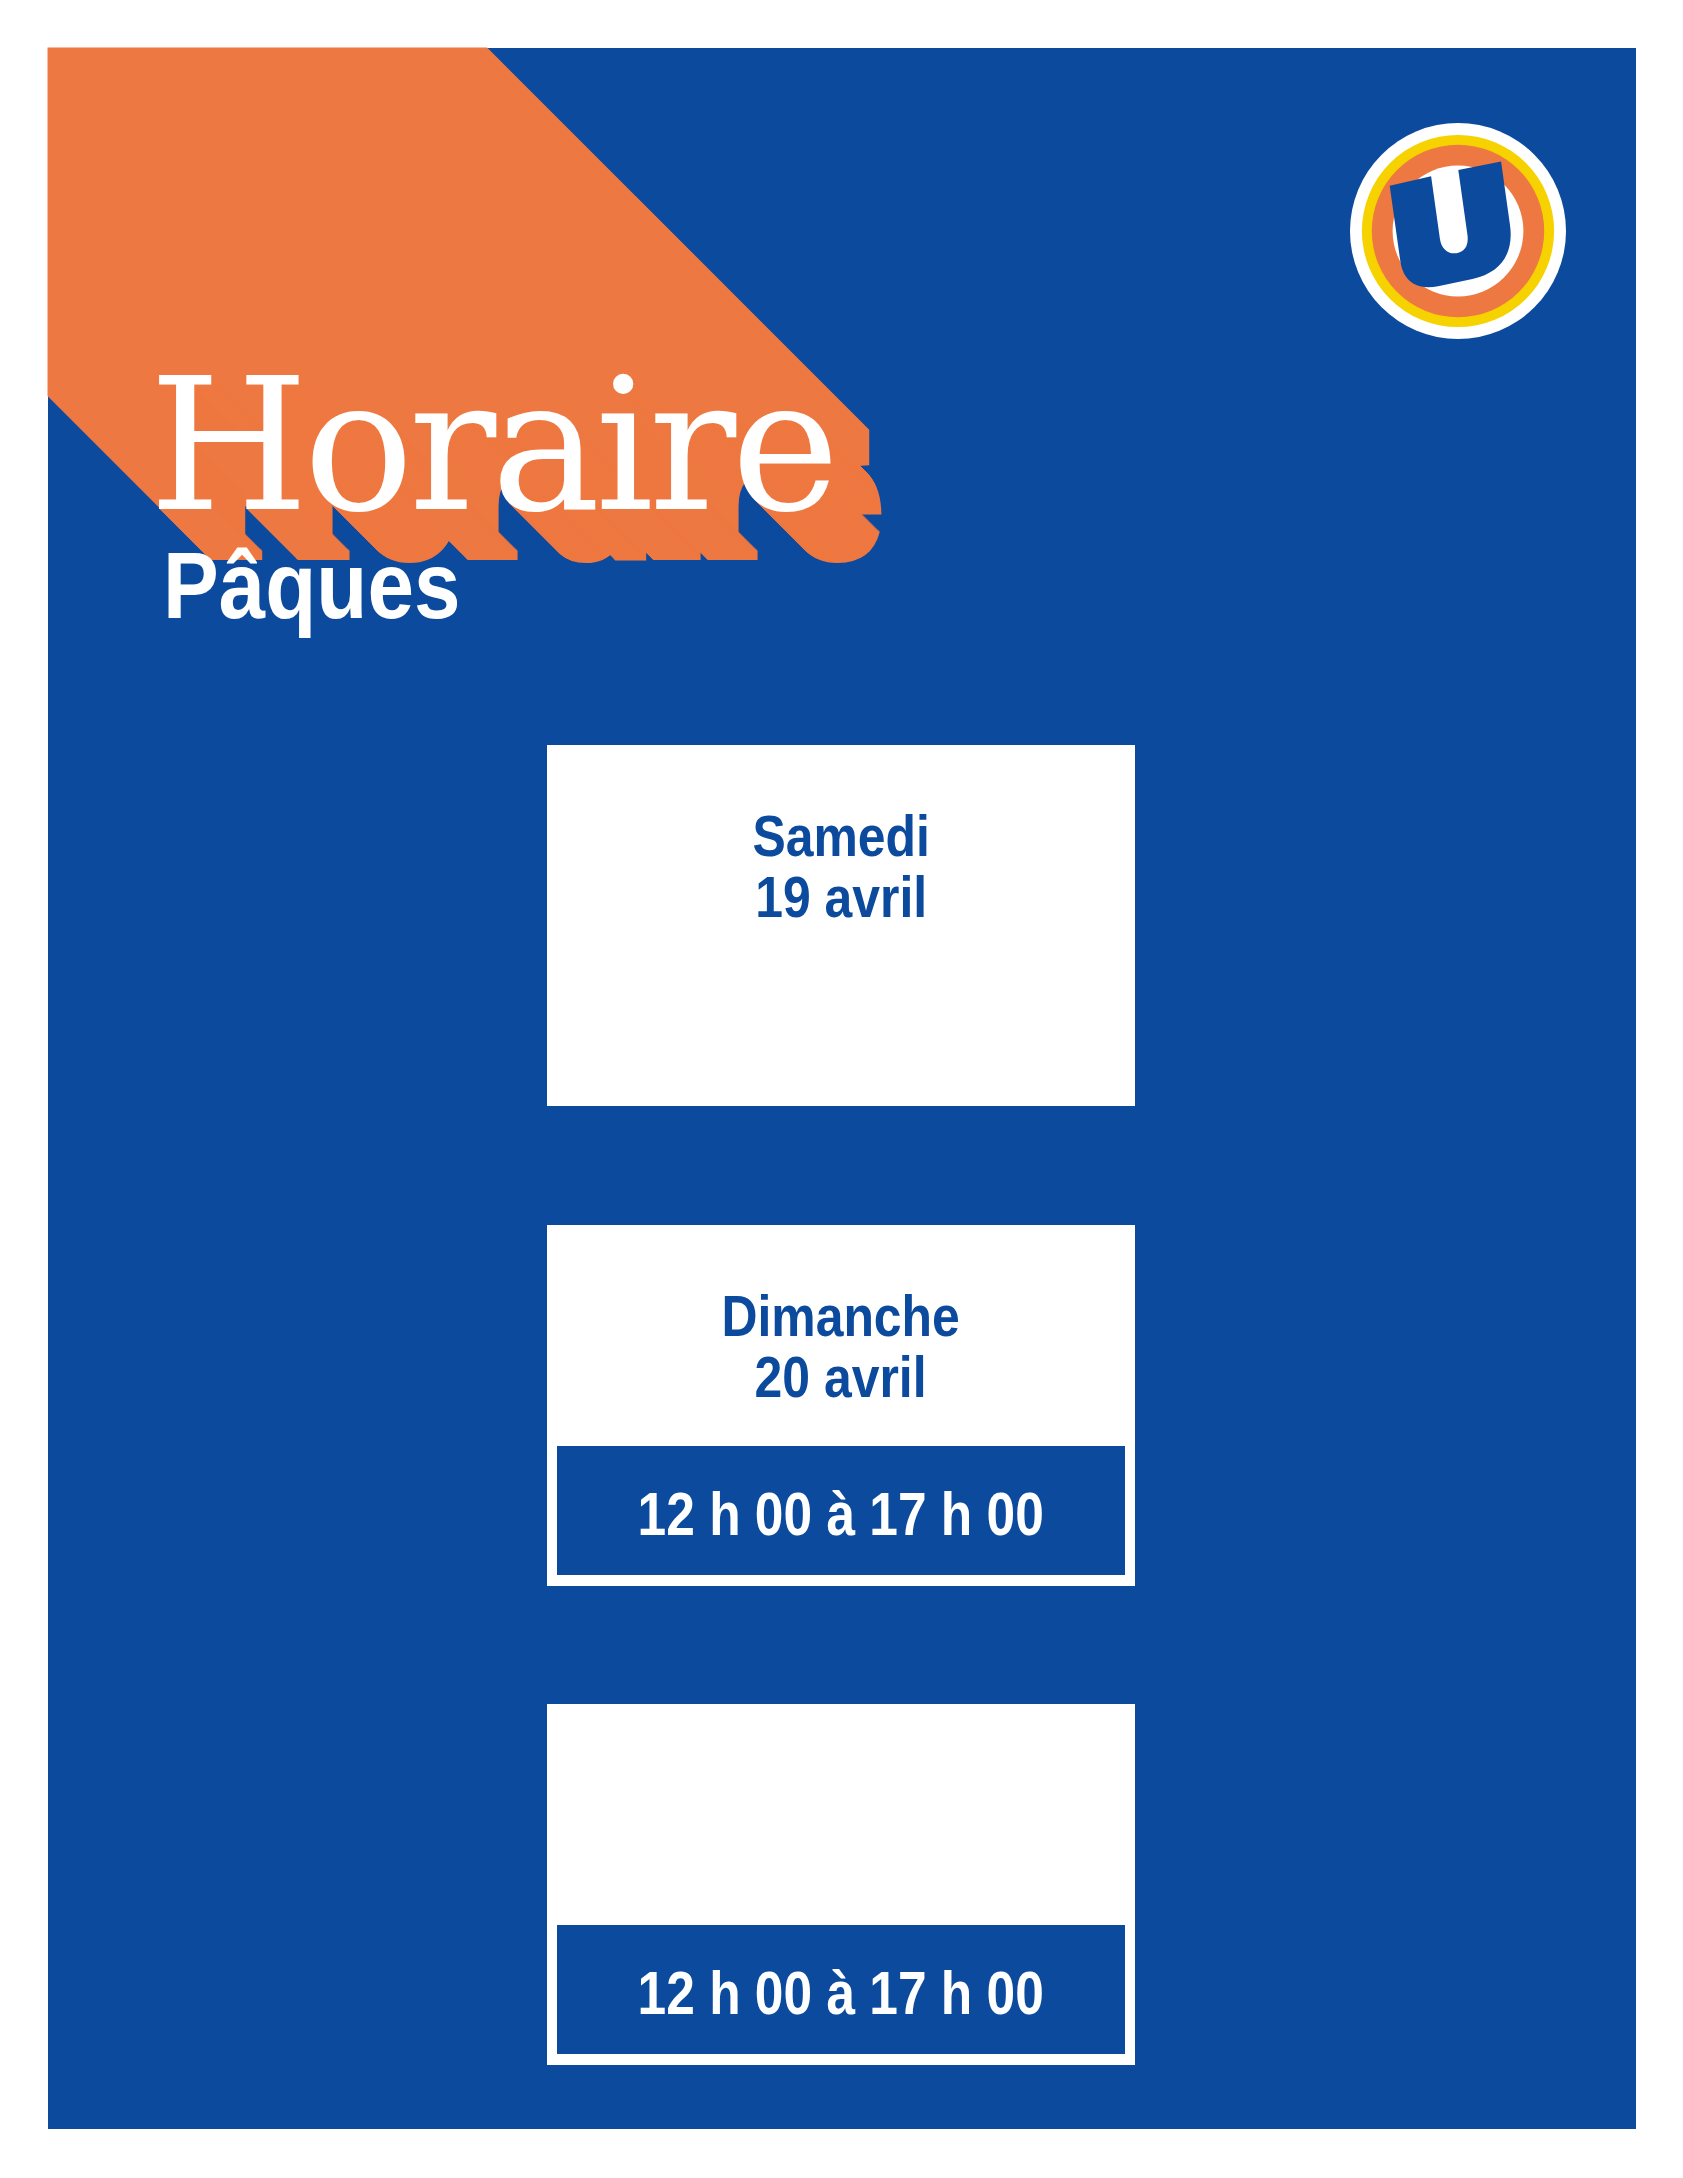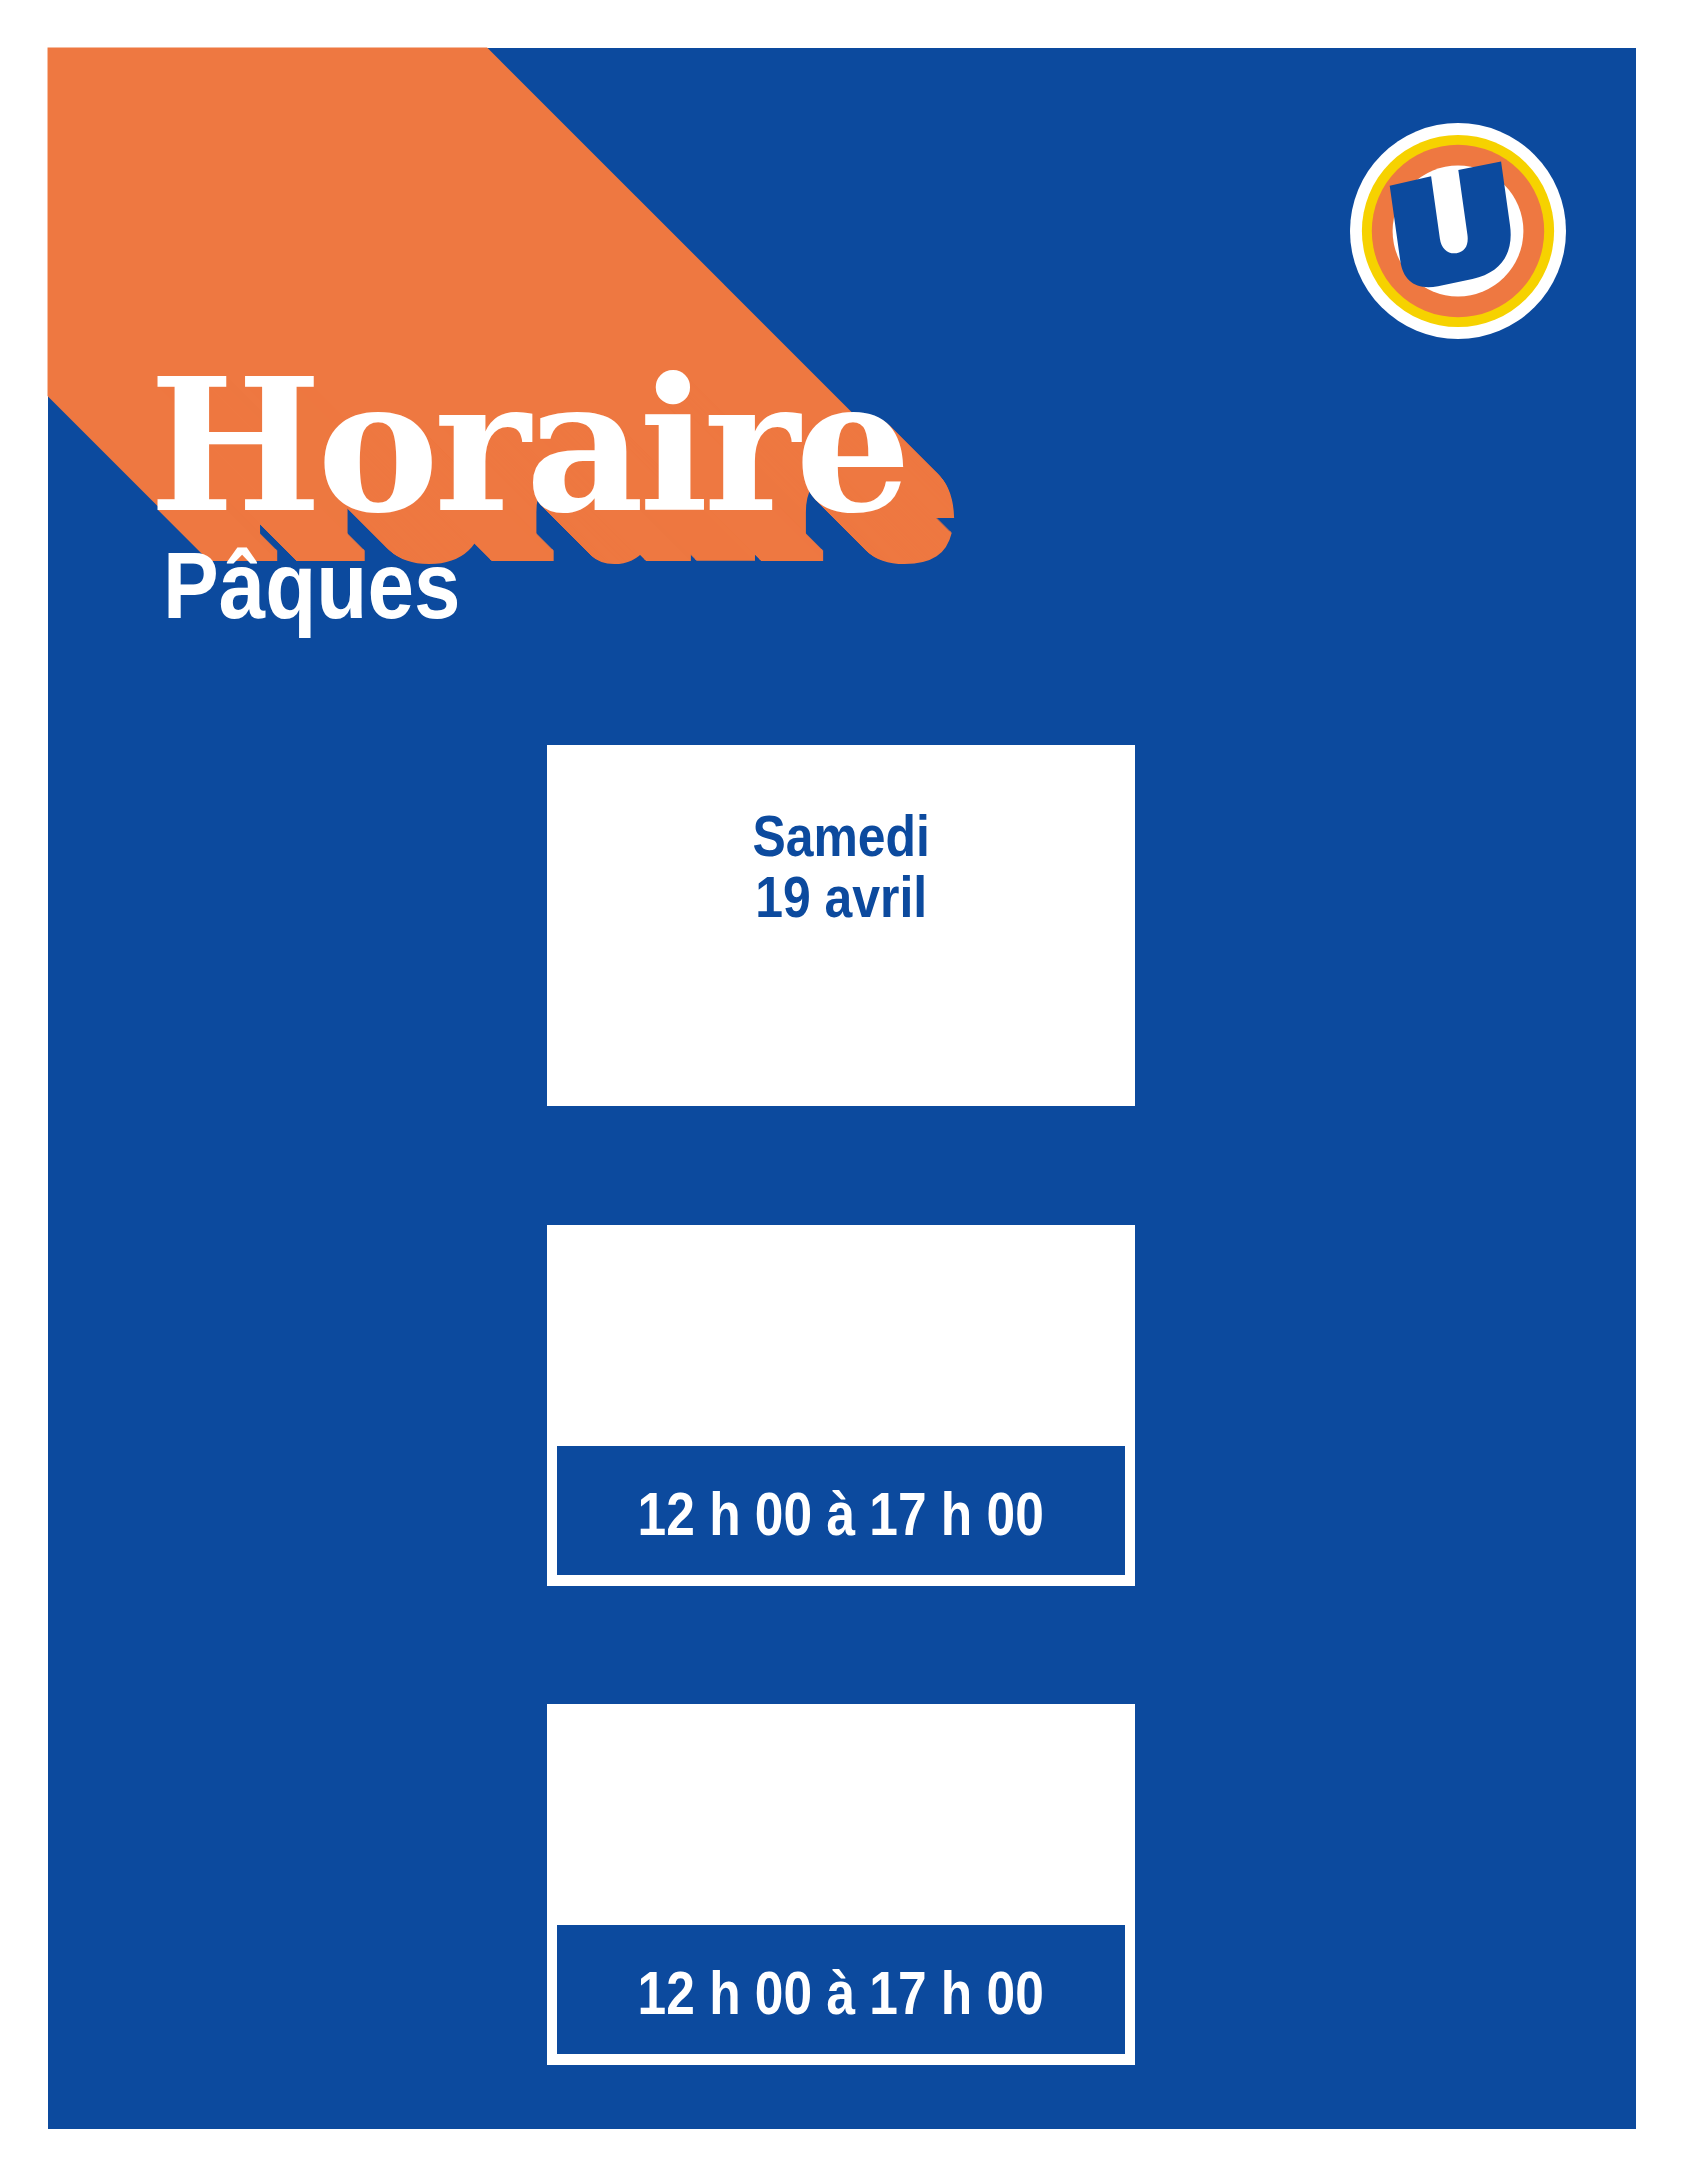--- a/index.html
+++ b/index.html
@@ -25,21 +25,21 @@
   .band-svg{
     position:absolute; left:0; top:0;
     width:1683px; height:2178px;
     z-index:1;
   }
   .headline{
     position:absolute;
     left:149px; top:354px;
     z-index:2;
     font-family:"DejaVu Serif", serif;
-    font-weight:700;
+    font-weight:400;
     font-size:183px;
     line-height:1;
     letter-spacing:-5px;
     color:var(--white);
     white-space:nowrap;
   }
   .subtitle{
     position:absolute;
     left:163px; top:538px;
     z-index:2;
@@ -133,20 +133,26 @@
 <div class="card c0">
   <div class="day-area">
     <div class="day-lines">
       <div class="day-line">Samedi</div>
       <div class="day-line">19 avril</div>
     </div>
   </div>
 </div>
 
 <div class="card c1">
+  <div class="day-area">
+    <div class="day-lines">
+      <div class="day-line">Dimanche</div>
+      <div class="day-line">20 avril</div>
+    </div>
+  </div>
   <div class="hours-strip">
     <div class="hours-text">12 h 00 à 17 h 00</div>
   </div>
 </div>
 
 <div class="card c2">
   <div class="hours-strip">
     <div class="hours-text">12 h 00 à 17 h 00</div>
   </div>
 </div>

